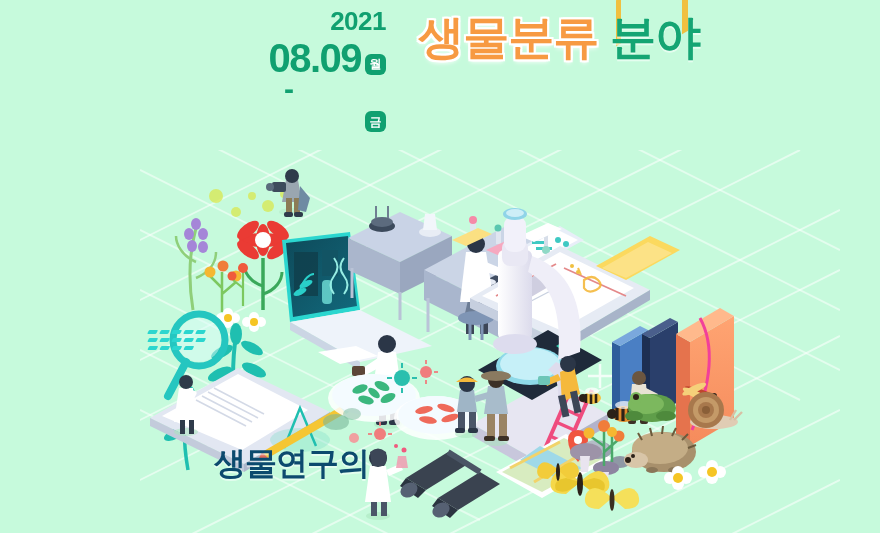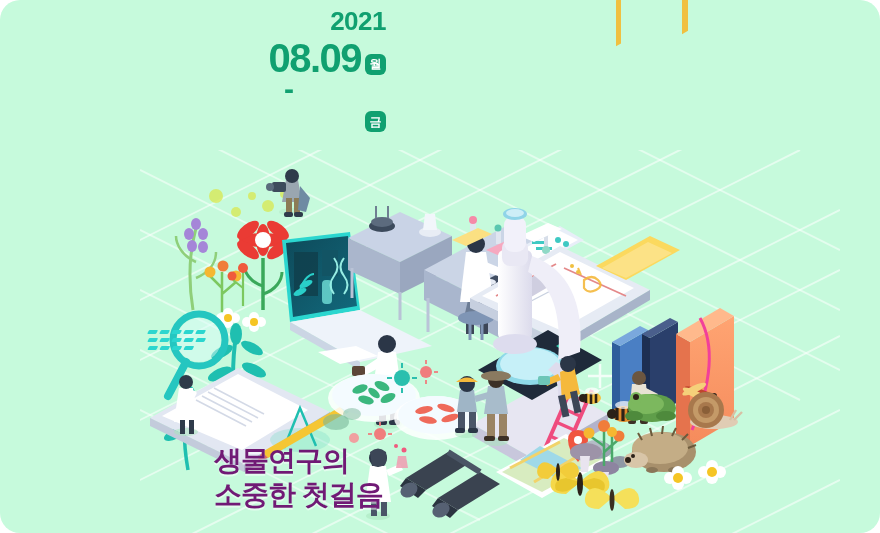--- a/index.html
+++ b/index.html
@@ -6,21 +6,20 @@
   html,body{margin:0;padding:0;}
   body{
     background:#ffffff;
     font-family:"Liberation Sans","DejaVu Sans",sans-serif;
   }
   .poster{
     position:relative;
     width:880px;height:533px;
     overflow:hidden;
     background:#c6fadc;
-    border-radius:20px;
   }
 
   
   .iso-grid{
     position:absolute;left:140px;top:150px;width:700px;height:400px;
     pointer-events:none;
   }
   .iso-grid svg{display:block;}
 
   
@@ -70,21 +69,21 @@
       -2px 0 0 #ffffff, 2px 0 0 #ffffff,
       0 -2px 0 #ffffff, 0 2px 0 #ffffff,
       -2px -2px 0 #ffffff, 2px -2px 0 #ffffff,
       -2px 2px 0 #ffffff, 2px 2px 0 #ffffff,
       0 3px 4px rgba(255,255,255,.9);
   }
 
   
   .tagline{
     position:absolute;left:214px;top:444px;
-    color:#701a75;font-size:28px;font-weight:bold;
+    color:#0c4a6e;font-size:32px;font-weight:bold;
     line-height:1.22;letter-spacing:-1px;
     text-shadow:0 2px 0 rgba(255,255,255,.5);
   }
 
   
   .illus{position:absolute;left:0;top:0;width:880px;height:533px;}
   .illus svg{display:block;}
 </style>
 </head>
 <body>
@@ -718,20 +717,20 @@
       <span class="date-num">08.09</span>
       <span class="dow">월</span>
     </div>
     <div class="date-dash">-</div>
     <div class="date-row">
       <span class="dow">금</span>
     </div>
   </div>
 
   <div class="title-block">
+    <div class="t-line"><span class="t-hl">생물분류</span><span> 분야</span></div>
   </div>
 
   <div class="tagline">
     <div>생물연구의</div>
-    <div>소중한 첫걸음</div>
   </div>
 
 </div>
 
 </body></html>

